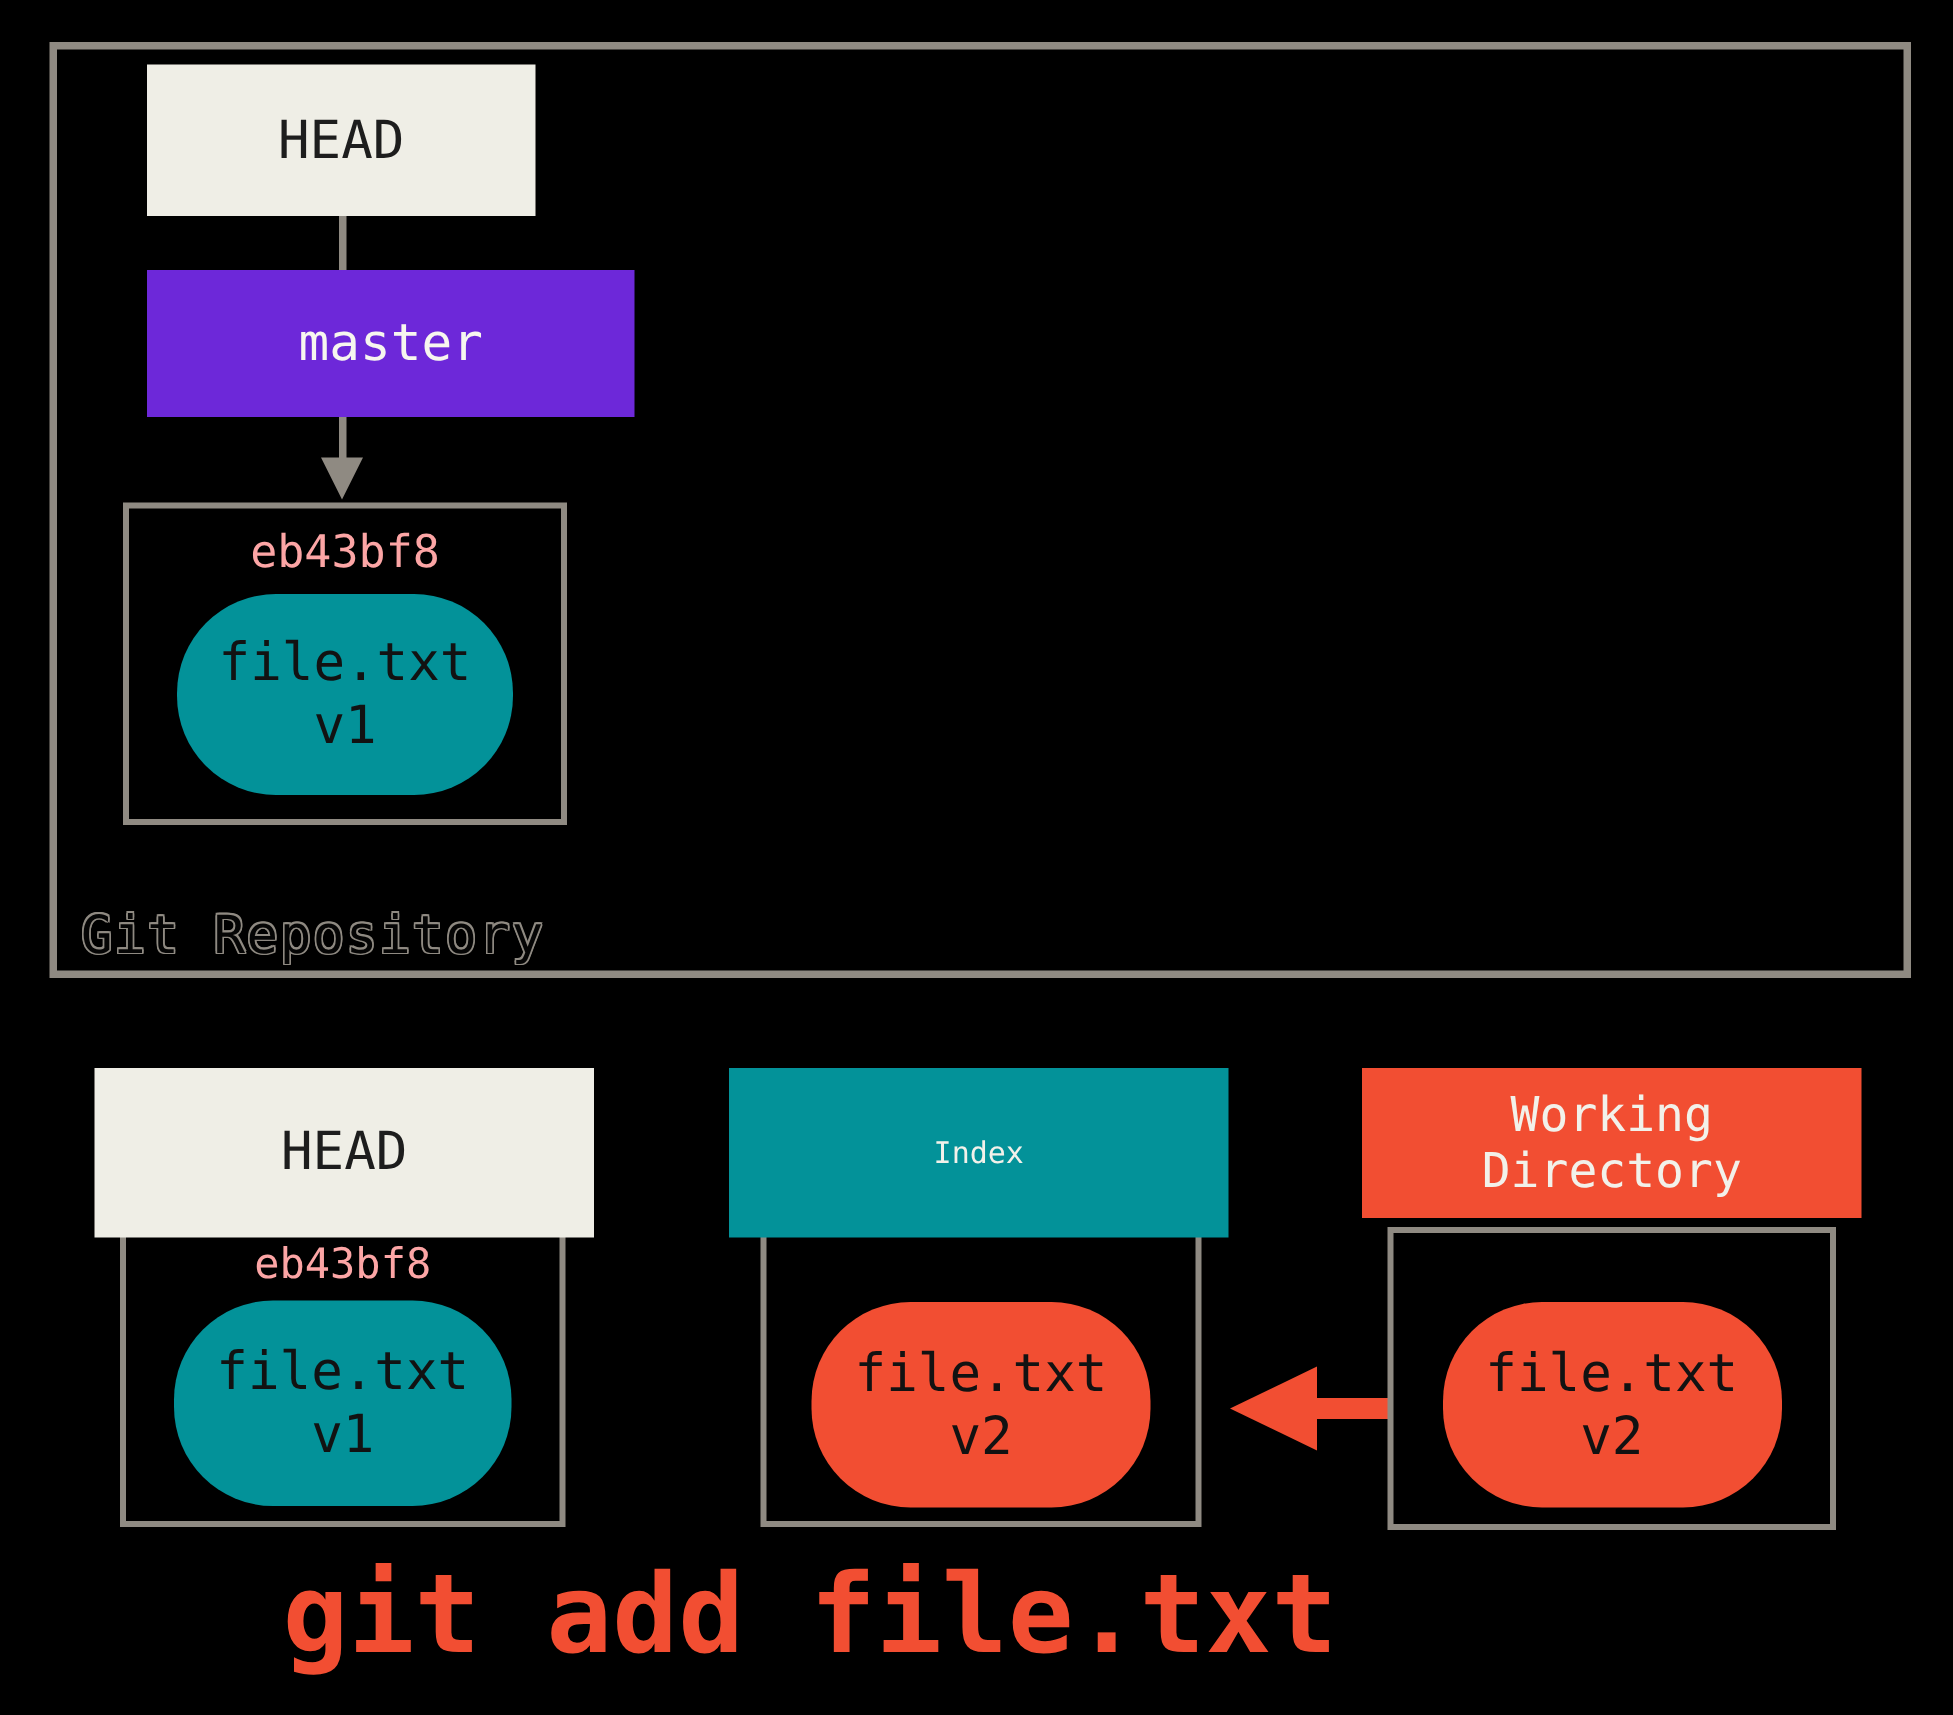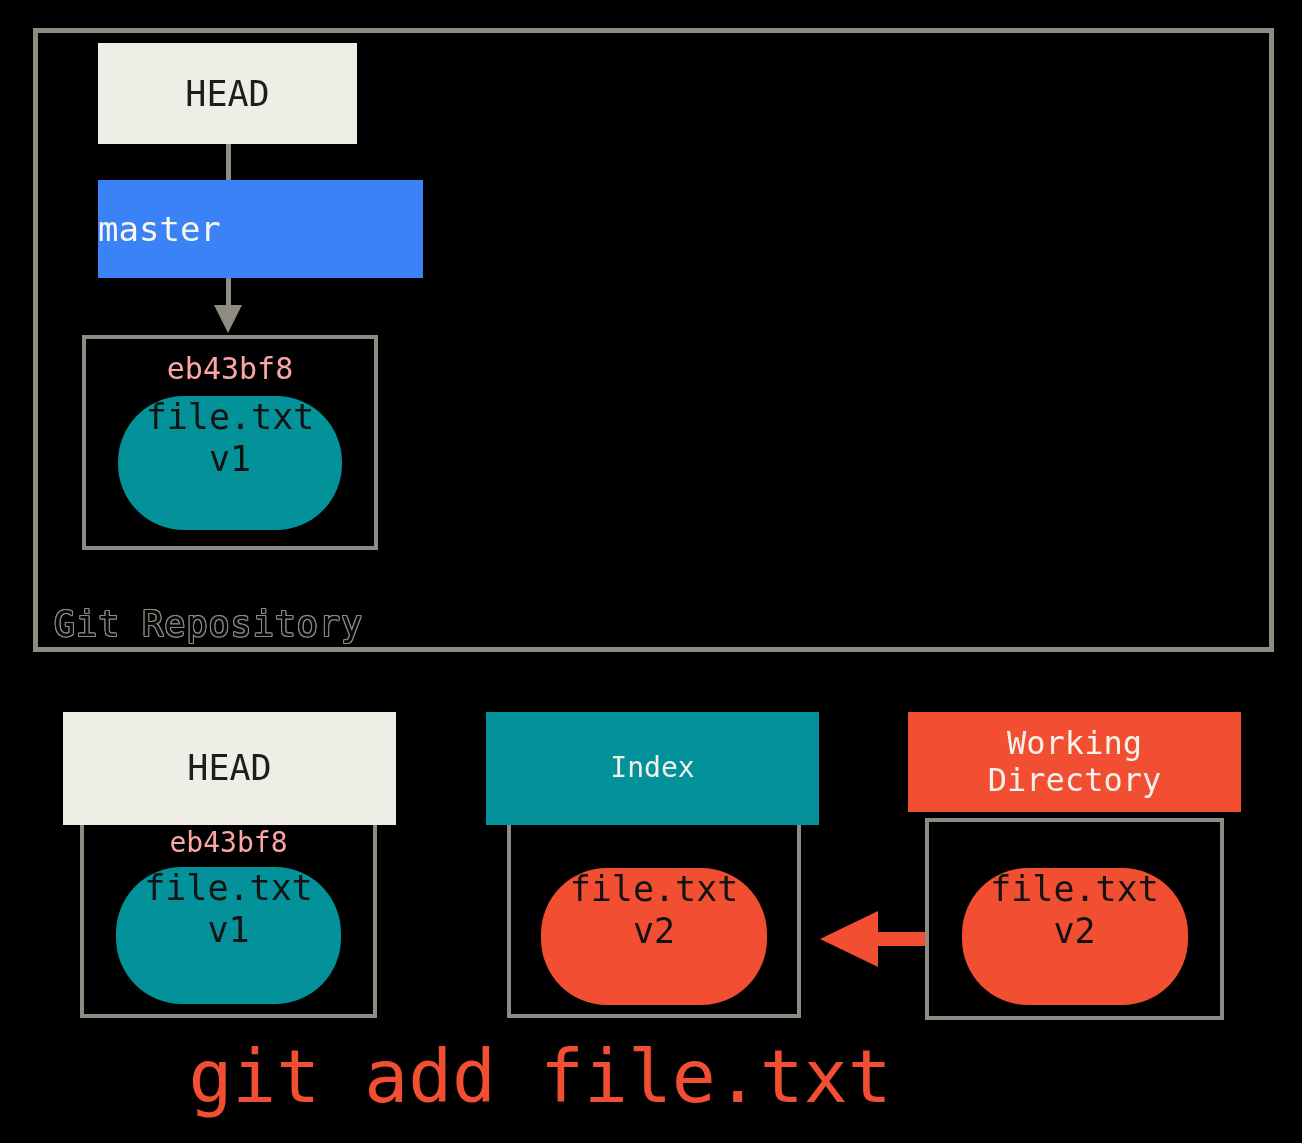--- a/index.html
+++ b/index.html
@@ -37,24 +37,24 @@
     left: 98px; top: 43px;
     width: 259px; height: 101px;
     background: #efeee6;
     color: #1d1d1d;
     font-size: 35px;
     display: flex; align-items: center; justify-content: center;
   }
   .branch-box {
     left: 98px; top: 180px;
     width: 325px; height: 98px;
-    background: #3b82f6;
+    background: #6d28d9;
     color: #f7f6ef;
     font-size: 34px;
-    display: flex; align-items: center; justify-content: flex-start;
+    display: flex; align-items: center; justify-content: center;
   }
   .connector-v1 { left: 226px; top: 144px; width: 5px; height: 36px; background: #8f8a82; }
   .connector-v2 { left: 226px; top: 278px; width: 5px; height: 29px; background: #8f8a82; }
   .arrowhead-down {
     left: 214px; top: 305px;
     width: 0; height: 0;
     border-left: 14px solid transparent;
     border-right: 14px solid transparent;
     border-top: 28px solid #8f8a82;
   }
@@ -69,41 +69,42 @@
     text-align: center;
     font-size: 30px;
     color: #fca5a5;
   }
   .commit-box .hash-label { margin-top: 12px; }
   .pill {
     border-radius: 66px;
     display: flex;
     flex-direction: column;
     align-items: center;
+    justify-content: center;
     font-size: 35px;
     line-height: 1.2;
     color: #121212;
   }
   .pill.teal   { background: #039299; }
   .pill.orange { background: #f24e32; }
   .commit-box .pill { width: 224px; height: 134px; margin: 10px auto 0 auto; }
 
   
   .area-header {
     width: 333px; height: 113px;
     display: flex; align-items: center; justify-content: center;
     text-align: center;
     font-size: 35px;
     z-index: 2;
     box-sizing: border-box;
     padding: 0 20px;
     line-height: 1.15;
   }
   .area-header.cream  { background: #efeee6; color: #1d1d1d; }
-  .area-header.teal   { background: #039299; color: #f2f1ea; font-size: 28px; }
+  .area-header.teal   { background: #039299; color: #f2f1ea; font-size: 20px; }
   .area-header.orange { background: #f24e32; color: #f2f1ea; font-size: 32px; }
 
   .area-content {
     border: 4px solid #8f8a82;
     box-sizing: border-box;
     z-index: 1;
   }
   .content-head  { left: 80px;  top: 818px; width: 297px; height: 200px; }
   .content-index { left: 507px; top: 818px; width: 294px; height: 200px; }
   .content-wd    { left: 925px; top: 818px; width: 299px; height: 202px; }
@@ -132,20 +133,21 @@
   }
 
   
   .command-caption {
     left: 0; top: 1040px;
     width: 1080px;
     text-align: center;
     font-size: 73px;
     line-height: 1.0;
     color: #f24e32;
+    font-weight: bold;
   }
 </style>
 </head>
 <body>
 
 <div class="canvas">
 
   <div class="abs repo-box"></div>
   <div class="abs repo-label">Git Repository</div>
 

